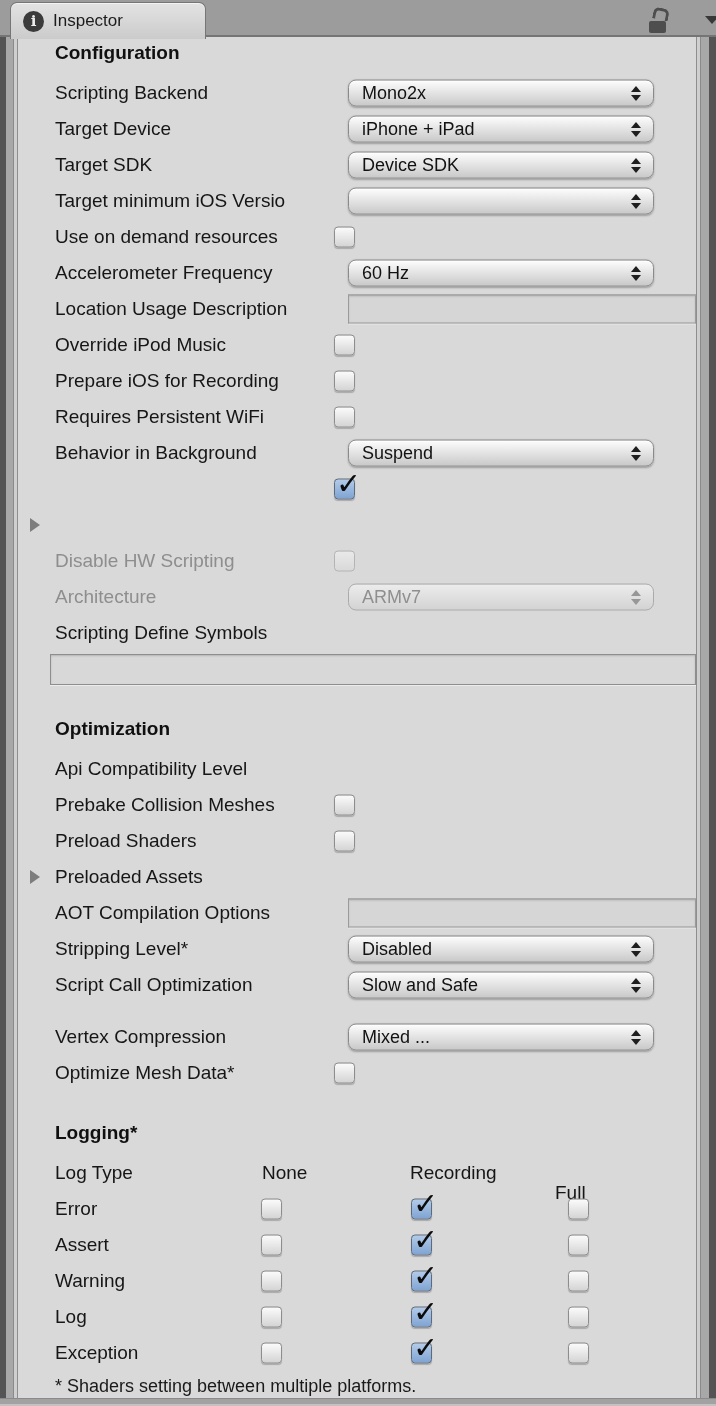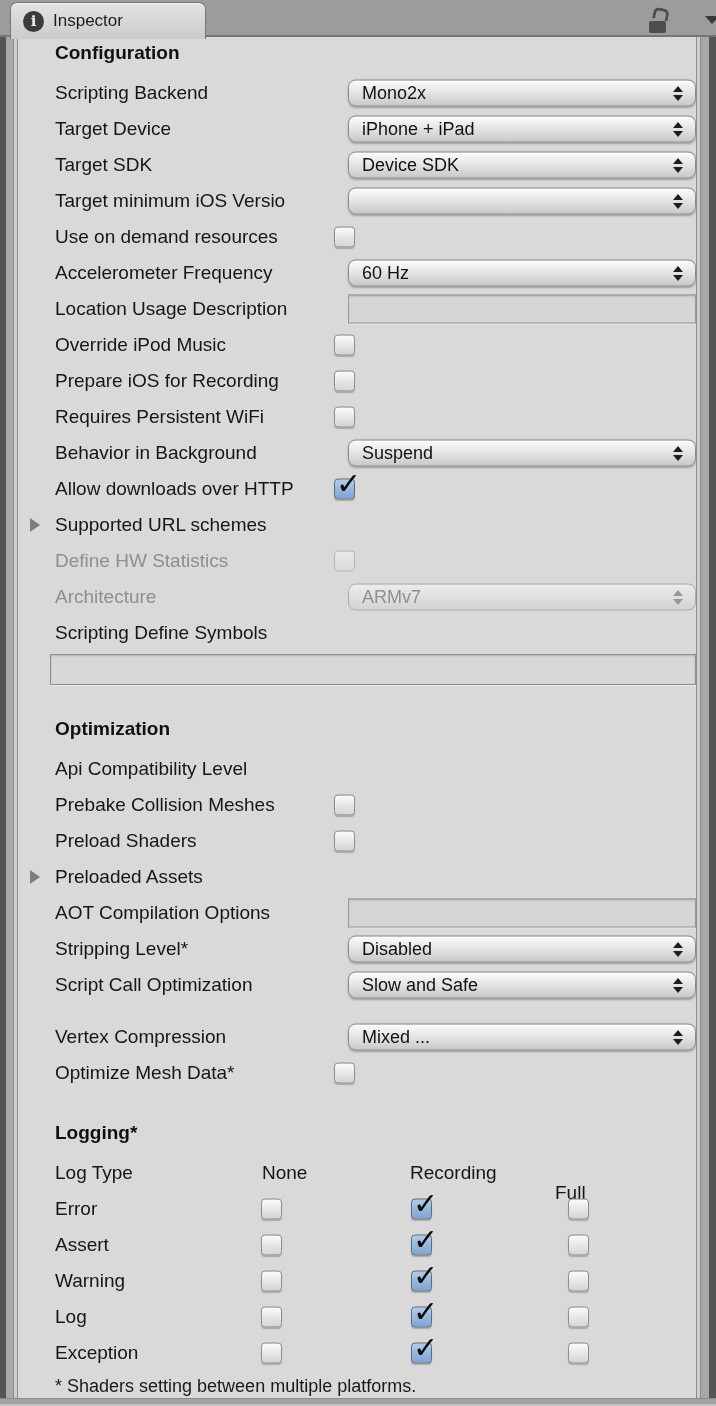--- a/index.html
+++ b/index.html
@@ -29,21 +29,21 @@
   .frame-bottom{position:absolute;left:0;bottom:0;width:716px;height:8px;z-index:5;
        background:linear-gradient(to bottom,#8a8a8a 0 1px,#a2a2a2 1px 6px,#c2c2c2 6px 8px);}
   
   .row{position:absolute;left:18px;width:678px;height:36px;z-index:1;}
   .lbl{position:absolute;left:37px;top:50%;transform:translateY(-50%);font-size:19px;color:#161616;white-space:nowrap;}
   .lbl.dim{color:#8e8e8e;}
   .title{position:absolute;left:37px;top:50%;transform:translateY(-50%);font-size:19px;font-weight:bold;color:#101010;white-space:nowrap;}
   .fold{position:absolute;left:12px;top:50%;transform:translateY(-50%);width:0;height:0;
        border-top:7px solid transparent;border-bottom:7px solid transparent;border-left:10px solid #7d7d7d;}
   
-  .dd{position:absolute;left:330px;top:50%;transform:translateY(-50%);width:348px;height:27px;box-sizing:border-box;
+  .dd{position:absolute;left:330px;top:50%;transform:translateY(-50%);width:306px;height:27px;box-sizing:border-box;
        border:1px solid #8a8a8a;border-radius:8px;background:linear-gradient(#fdfdfd,#c9c9c9);
        box-shadow:inset 0 1px 0 #ffffff,0 1px 2px rgba(0,0,0,.28);padding-left:20px;}
   .dd .val{position:absolute;left:13px;top:50%;transform:translateY(-50%);font-size:18px;color:#121212;white-space:nowrap;}
   .arrows{position:absolute;right:12px;top:50%;transform:translateY(-50%);width:10px;height:15px;}
   .arrows::before{content:"";position:absolute;left:0;top:0;border-left:5px solid transparent;border-right:5px solid transparent;border-bottom:6px solid #1e1e1e;}
   .arrows::after{content:"";position:absolute;left:0;bottom:0;border-left:5px solid transparent;border-right:5px solid transparent;border-top:6px solid #1e1e1e;}
   .dd.dim{border-color:#aaaaaa;background:linear-gradient(#ececec,#d3d3d3);box-shadow:none;}
   .dd.dim .val{color:#8f8f8f;}
   .dd.dim .arrows::before{border-bottom-color:#979797;}
   .dd.dim .arrows::after{border-top-color:#979797;}
@@ -161,33 +161,31 @@
 
 <div class="row" style="top:435px">
   <span class="lbl">Behavior in Background</span>
   <div class="dd">
     <span class="val">Suspend</span>
     <span class="arrows"></span>
   </div>
 </div>
 
 <div class="row" style="top:471px">
-  <span class="lbl">Allow downloads over HTTP</span>
   <div class="cb checked">
       <span class="mark">✓</span>
     </div>
 </div>
 
 <div class="row" style="top:507px">
   <span class="fold"></span>
-  <span class="lbl">Supported URL schemes</span>
 </div>
 
 <div class="row" style="top:543px">
-  <span class="lbl dim">Define HW Statistics</span>
+  <span class="lbl dim">Disable HW Scripting</span>
   <div class="cb dim">
       <span class="mark"></span>
     </div>
 </div>
 
 <div class="row" style="top:579px">
   <span class="lbl dim">Architecture</span>
   <div class="dd dim">
     <span class="val">ARMv7</span>
     <span class="arrows"></span>

